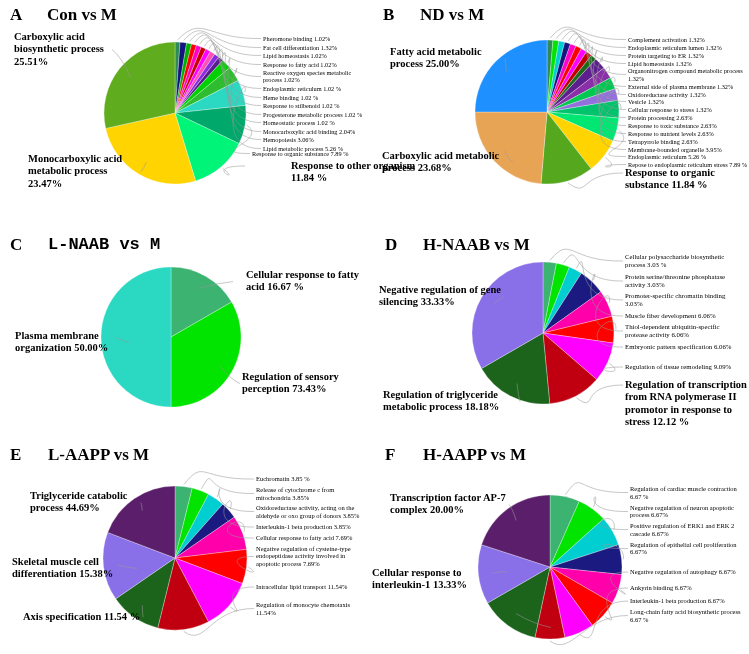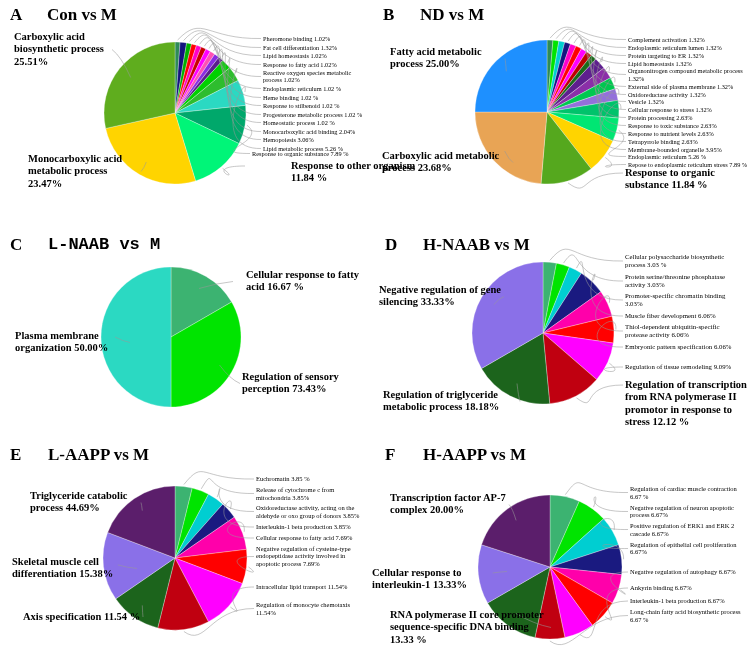--- a/index.html
+++ b/index.html
@@ -237,21 +237,20 @@
       <div class="lbl small" style="margin-bottom: 3.2px;">Interleukin-1 beta production 3.85%</div>
       <div class="lbl small" style="margin-bottom: 3.2px; margin-top: 1px;">Cellular response to fatty acid 7.69%</div>
       <div class="lbl small" style="margin-bottom: 3.2px; margin-top: 2px;">Negative regulation of cysteine-type endopeptidase activity involved in apoptotic process 7.69%</div>
       <div class="lbl small" style="margin-bottom: 3.2px; margin-top: 15px;">Intracellular lipid transport 11.54%</div>
       <div class="lbl small" style="margin-bottom: 3.2px; margin-top: 11px;">Regulation of monocyte chemotaxis 11.54%</div>
     </div>
     <div class="ptitle-letter" style="left: 385px; top: 446px;">F</div>
     <div class="ptitle-name" style="left: 423px; top: 446px;">H-AAPP vs M</div>
     <div class="lbl main" style="left: 390px; top: 492px; max-width: 116px;">Transcription factor AP-7 complex 20.00%</div>
     <div class="lbl main" style="left: 372px; top: 559px; max-width: 116px; margin-top: 8px;">Cellular response to interleukin-1 13.33%</div>
-    <div class="lbl main" style="left: 390px; top: 609px; max-width: 158px;">RNA polymerase II core promoter sequence-specific DNA binding 13.33 %</div>
     <div class="col" style="left: 630px; top: 485px; width: 116px; font-size: 6.5px; line-height: 1.12;">
       <div class="lbl small" style="margin-bottom: 3.2px;">Regulation of cardiac muscle contraction 6.67 %</div>
       <div class="lbl small" style="margin-bottom: 3.2px;">Negative regulation of neuron apoptotic process 6.67%</div>
       <div class="lbl small" style="margin-bottom: 3.2px;">Positive regulation of ERK1 and ERK 2 cascade 6.67%</div>
       <div class="lbl small" style="margin-bottom: 3.2px;">Regulation of epithelial cell proliferation 6.67%</div>
       <div class="lbl small" style="margin-bottom: 3.2px; margin-top: 12px;">Negative regulation of autophagy 6.67%</div>
       <div class="lbl small" style="margin-bottom: 3.2px; margin-top: 9px;">Ankyrin binding 6.67%</div>
       <div class="lbl small" style="margin-bottom: 3.2px; margin-top: 5px;">Interleukin-1 beta production 6.67%</div>
       <div class="lbl small" style="margin-bottom: 3.2px; margin-top: 3px;">Long-chain fatty acid biosynthetic process 6.67 %</div>
     </div>

